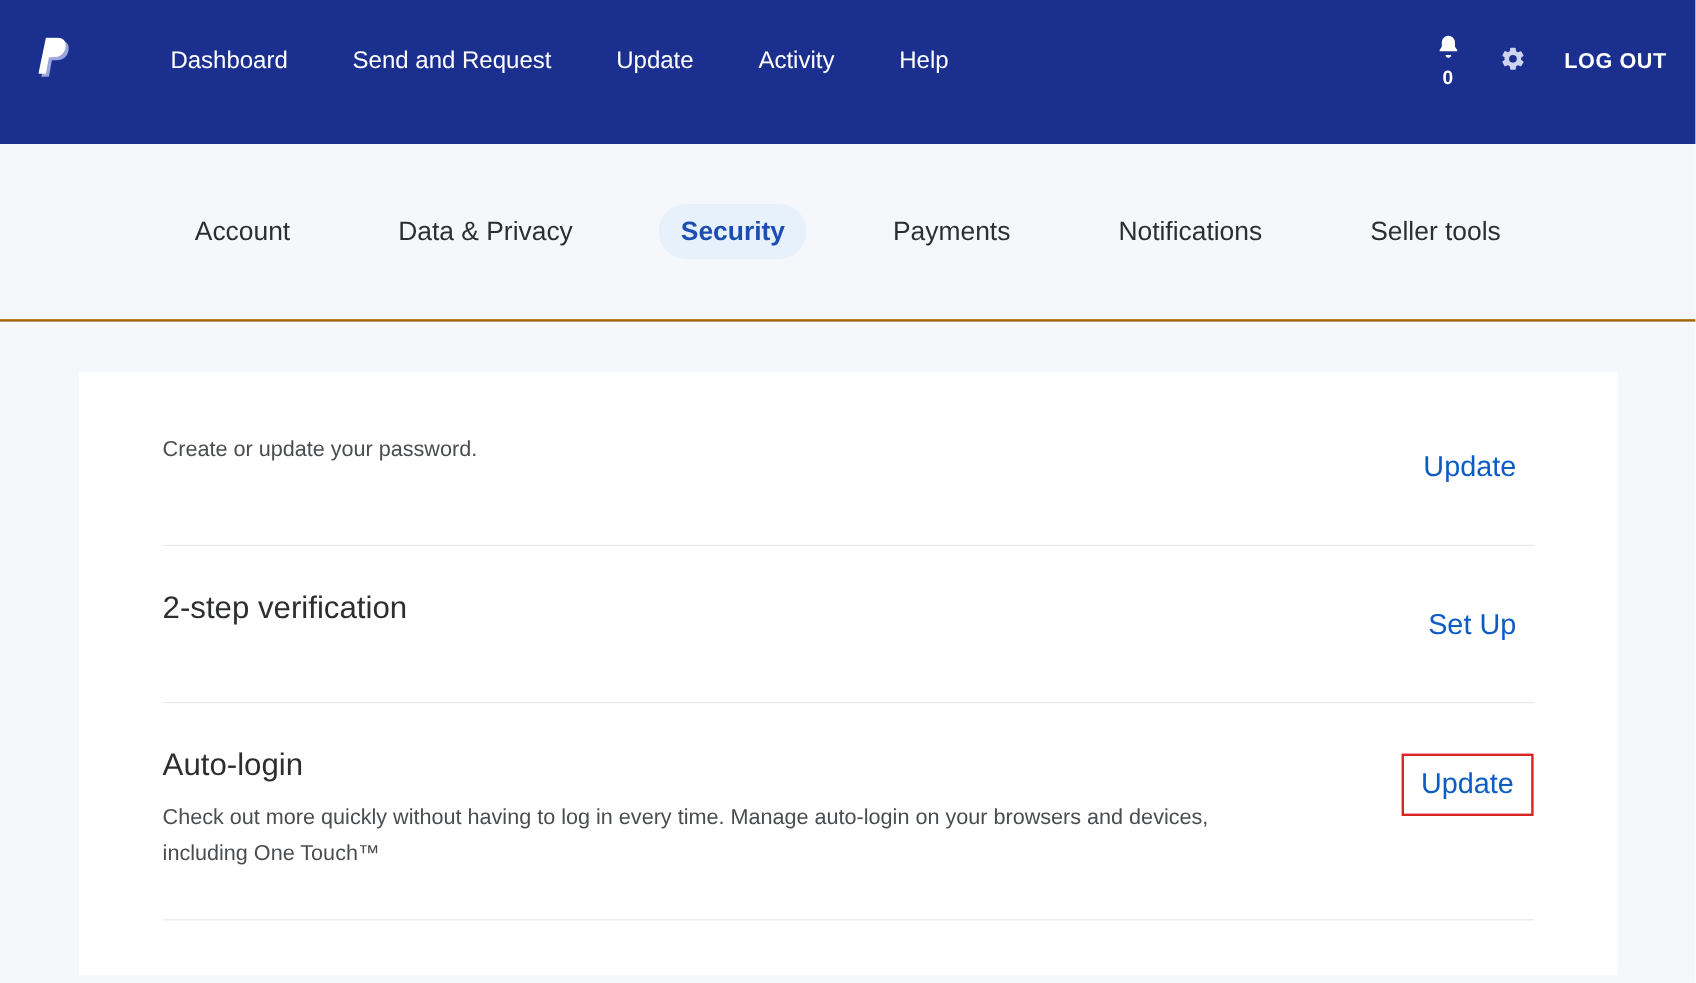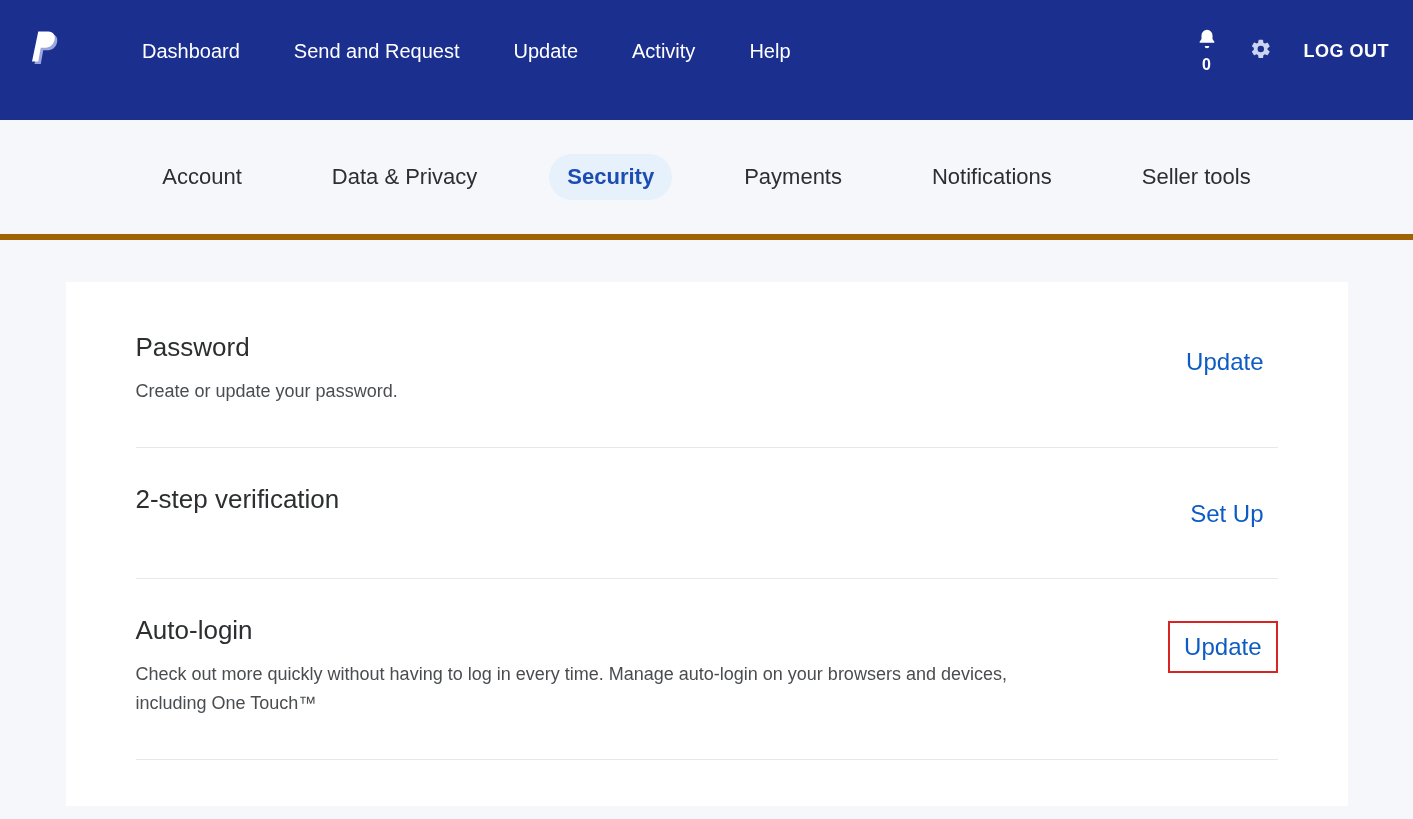--- a/index.html
+++ b/index.html
@@ -58,22 +58,22 @@
   .logout {
     color: #fff;
     font-size: 18px;
     font-weight: 700;
     letter-spacing: 0.5px;
     cursor: pointer;
   }
 
   .subnav {
     background: #f5f7fa;
-    border-bottom: 6px solid #a16207;
-    height: 120px;
+    border-bottom: 2px solid #a16207;
+    height: 148px;
     display: flex;
     align-items: center;
     justify-content: center;
     gap: 54px;
   }
   .subnav-item {
     font-size: 22px;
     color: #2c2e2f;
     cursor: pointer;
     padding: 10px 18px;
@@ -171,21 +171,20 @@
   <div class="subnav-item active">Security</div>
   <div class="subnav-item">Payments</div>
   <div class="subnav-item">Notifications</div>
   <div class="subnav-item">Seller tools</div>
 </div>
 
 <div class="card">
 
   <div class="row">
     <div class="row-left">
-      <div class="row-title">Password</div>
       <div class="row-desc">Create or update your password.</div>
     </div>
     <div class="row-action">Update</div>
   </div>
 
   <div class="row">
     <div class="row-left">
       <div class="row-title">2-step verification</div>
     </div>
     <div class="row-action">Set Up</div>

